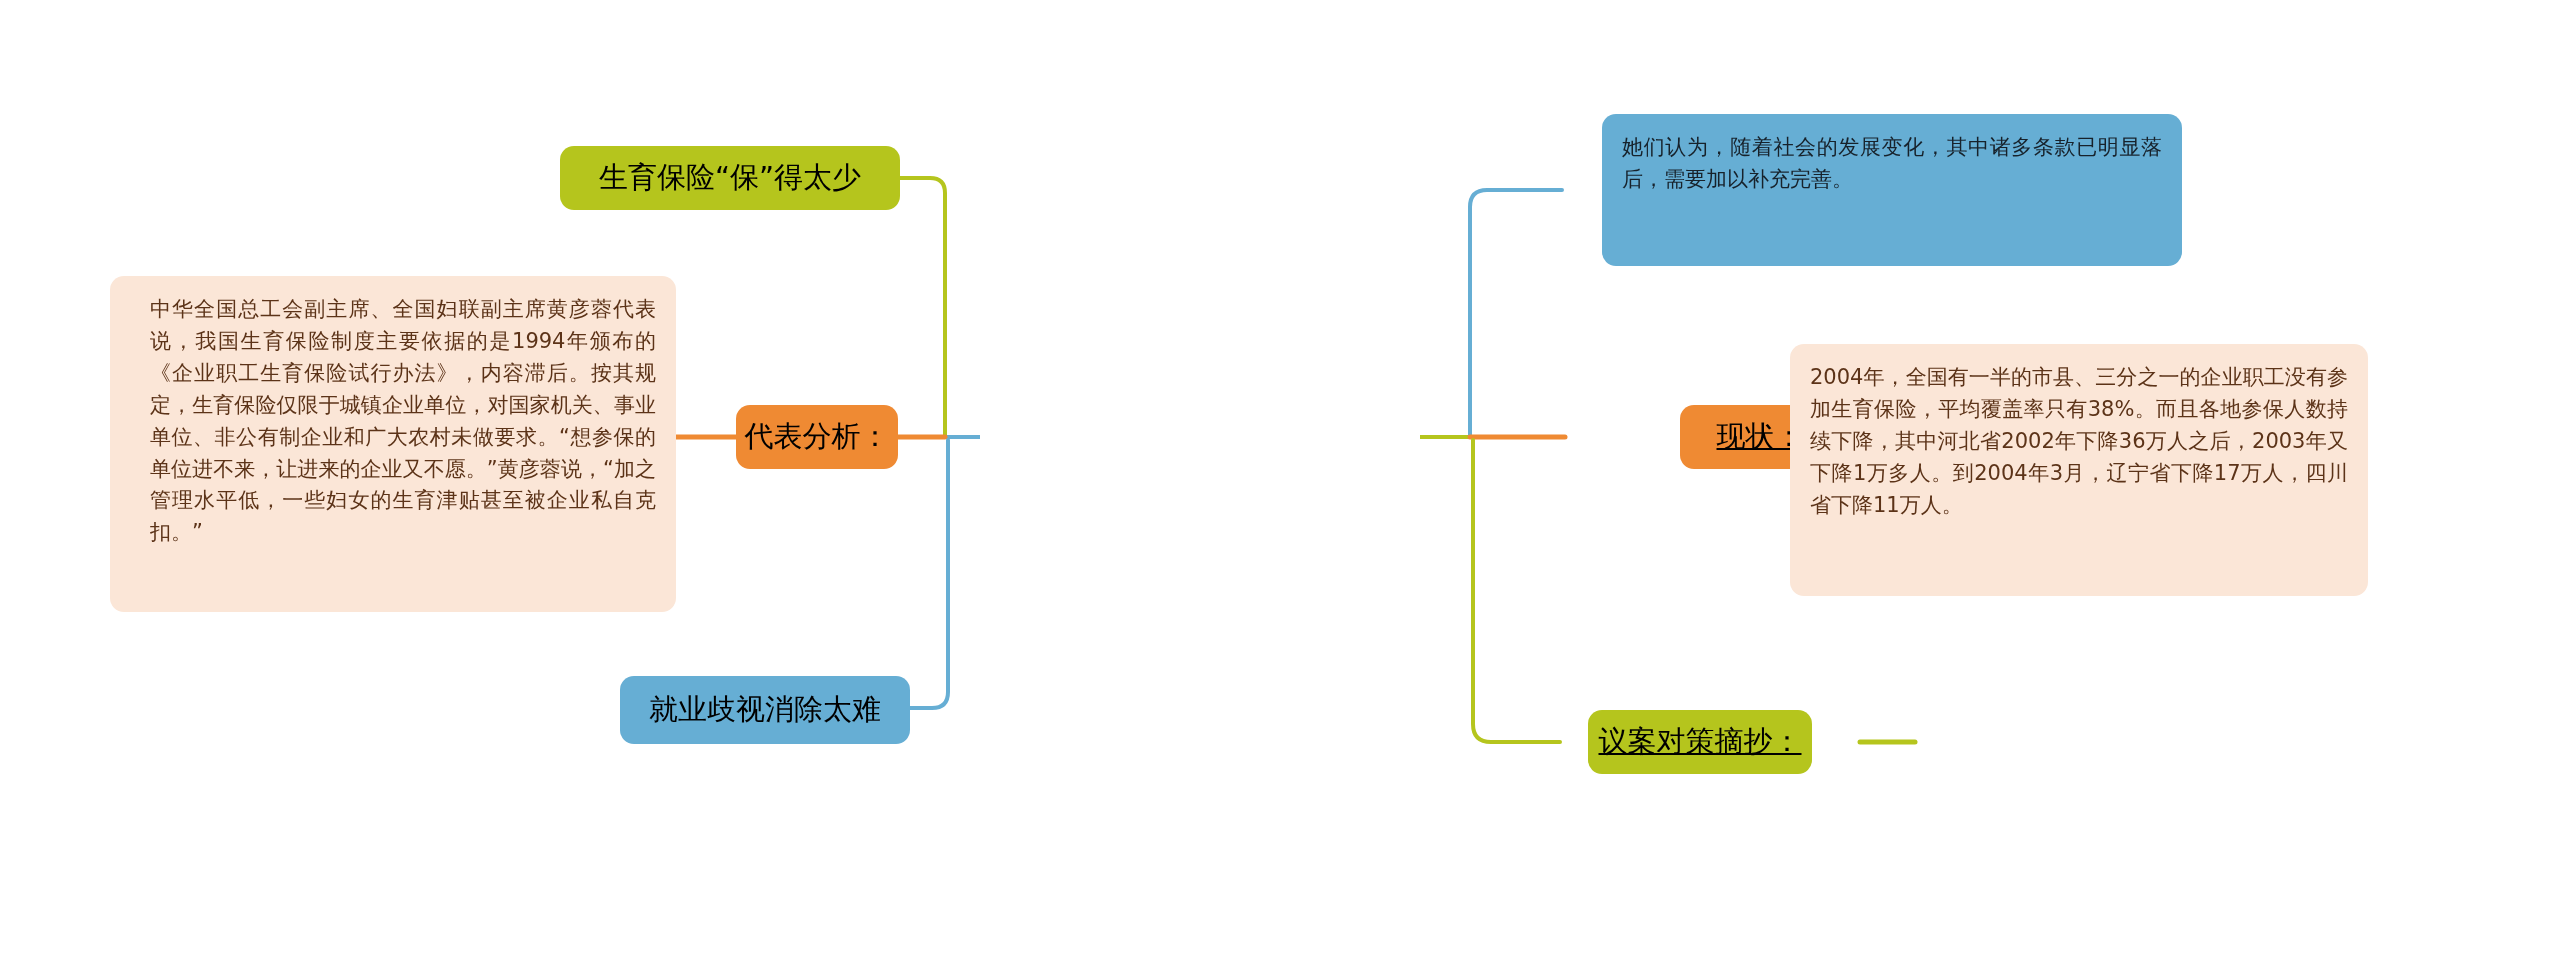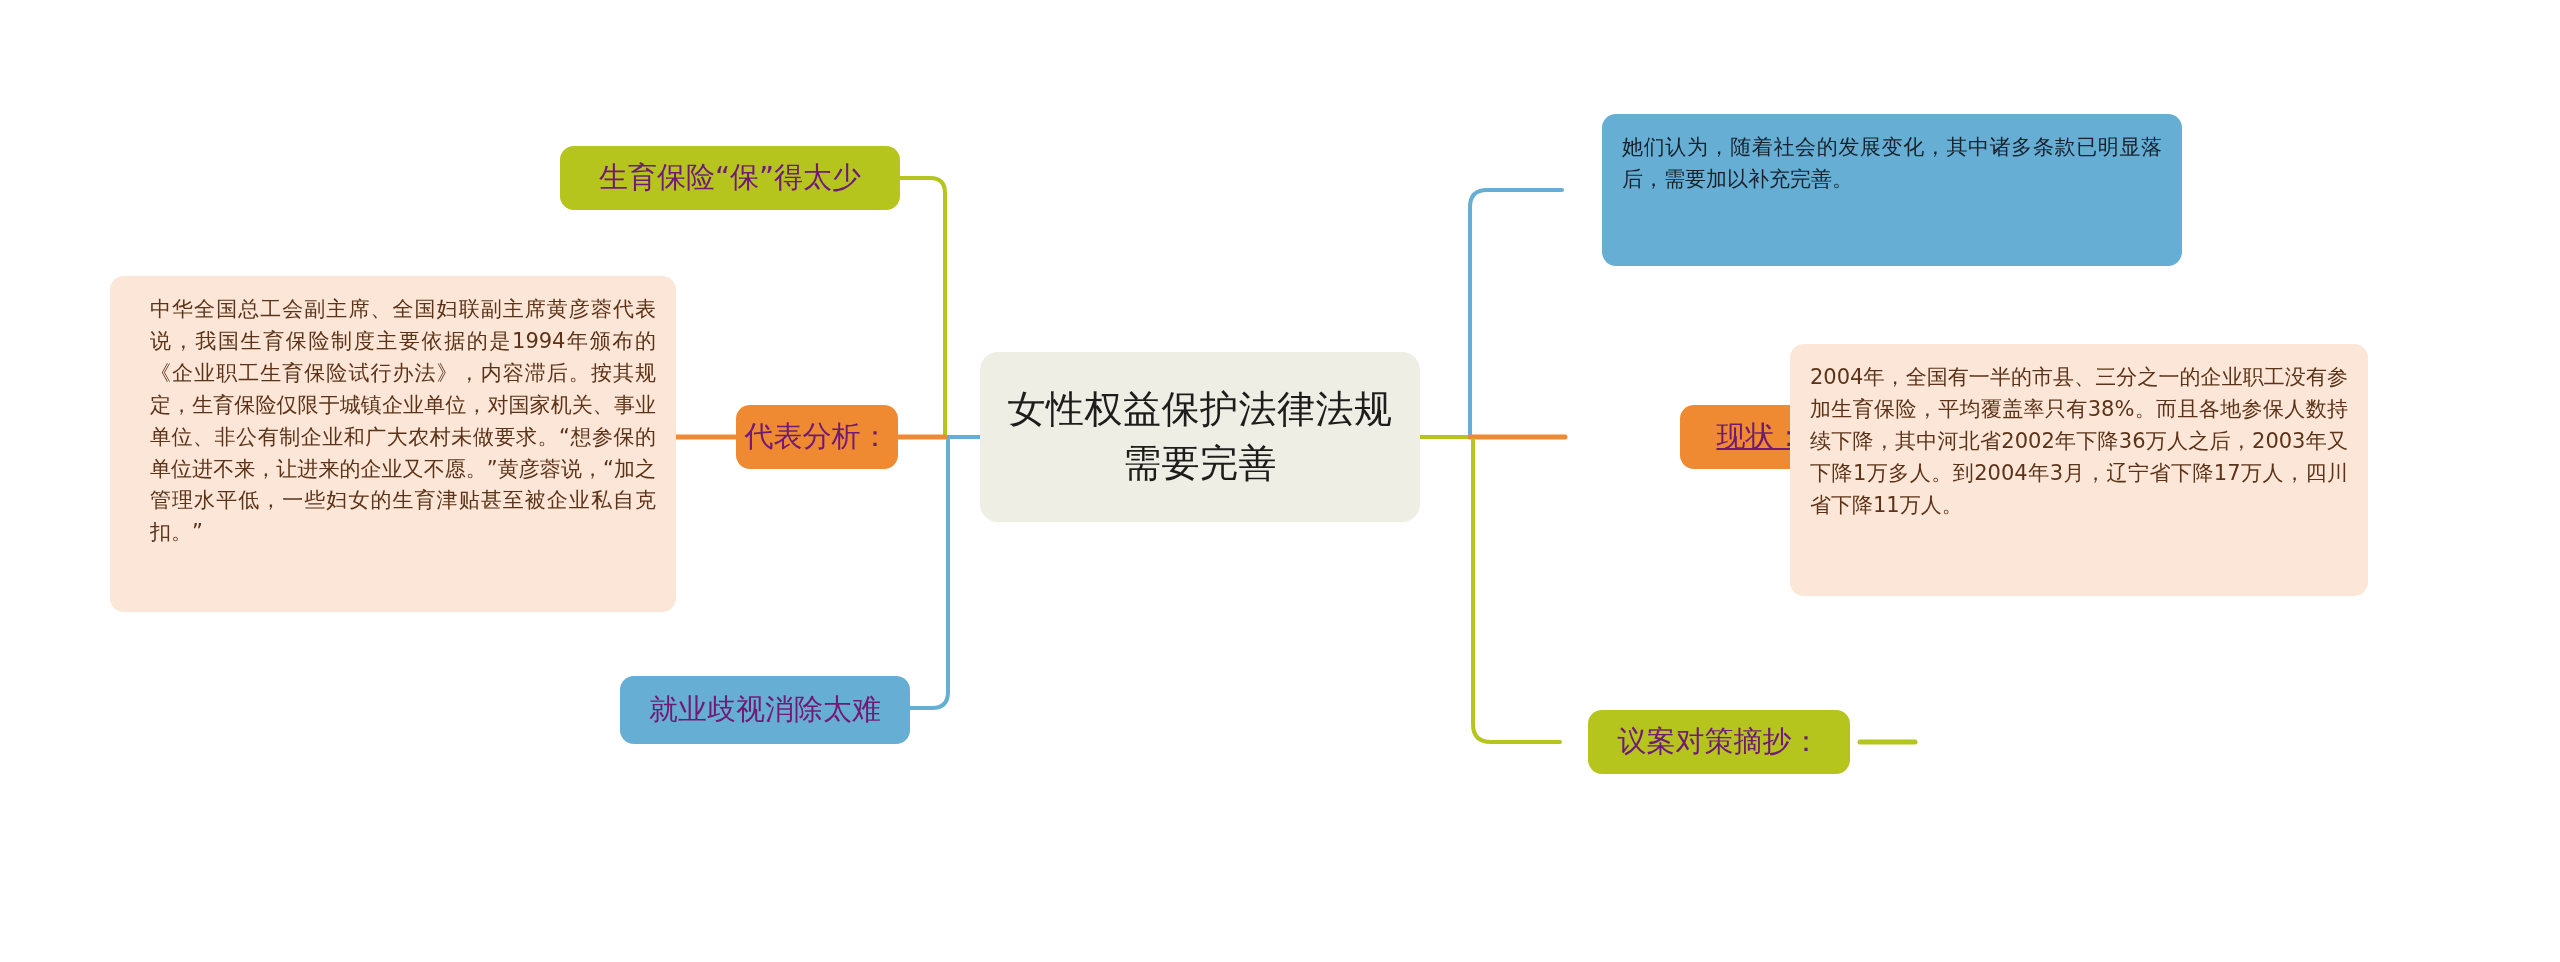--- a/index.html
+++ b/index.html
@@ -51,21 +51,21 @@
     color: #1d1d1b;
     letter-spacing: 0.5px;
   }
 
   
   .pill {
     font-size: 29px;
     padding: 14px 9px;
     white-space: nowrap;
     border-radius: 14px;
-    color: #701a75;
+    color: #000000;
   }
   .pill-green  { background: #b5c51d; }
   .pill-orange { background: #ef8a33; }
   .pill-blue   { background: #66aed4; }
 
   
   .para {
     position: absolute;
     box-sizing: border-box;
     border-radius: 14px;
@@ -111,41 +111,38 @@
 
     <path d="M 1470 437 L 1565 437" fill="none" stroke="#ef8a33" stroke-width="5" stroke-linecap="round"></path>
 
     <path d="M 1473 440 L 1473 724 Q 1473 742 1491 742 L 1560 742" fill="none" stroke="#b5c51d" stroke-width="4" stroke-linecap="round"></path>
 
     <path d="M 1740 437 L 1790 437" fill="none" stroke="#ef8a33" stroke-width="5" stroke-linecap="round"></path>
 
     <path d="M 1860 742 L 1915 742" fill="none" stroke="#b5c51d" stroke-width="5" stroke-linecap="round"></path>
   </svg>
 
-  <div class="node central" style="left:980px; top:352px; width:440px; height:170px;">
-    <span>女性权益保护法律法规需要完善</span>
-  </div>
 
   <div class="node pill pill-green" style="left:560px; top:146px; width:340px; height:64px;">
     <span>生育保险“保”得太少</span>
   </div>
 
   <div class="node pill pill-orange" style="left:736px; top:405px; width:162px; height:64px;">
     <span>代表分析：</span>
   </div>
 
   <div class="node pill pill-blue" style="left:620px; top:676px; width:290px; height:68px;font-family:Liberation Serif, serif;">
     <span>就业歧视消除太难</span>
   </div>
 
   <div class="node pill pill-orange" style="left:1680px; top:405px; width:160px; height:64px;text-decoration:underline;">
     <span>现状：</span>
   </div>
 
-  <div class="node pill pill-green" style="left:1588px; top:710px; width:262px; height:64px;">
+  <div class="node pill pill-green" style="left:1588px; top:710px; width:224px; height:64px;text-decoration:underline;">
     <span>议案对策摘抄：</span>
   </div>
 
   <div class="para para-peach" style="left:110px; top:276px; width:566px; height:336px;padding-left:40px;">
     <span>中华全国总工会副主席、全国妇联副主席黄彦蓉代表说，我国生育保险制度主要依据的是1994年颁布的《企业职工生育保险试行办法》，内容滞后。按其规定，生育保险仅限于城镇企业单位，对国家机关、事业单位、非公有制企业和广大农村未做要求。“想参保的单位进不来，让进来的企业又不愿。”黄彦蓉说，“加之管理水平低，一些妇女的生育津贴甚至被企业私自克扣。”</span>
   </div>
 
   <div class="para para-blue" style="left:1602px; top:114px; width:580px; height:152px;">
     <span>她们认为，随着社会的发展变化，其中诸多条款已明显落后，需要加以补充完善。</span>
   </div>

